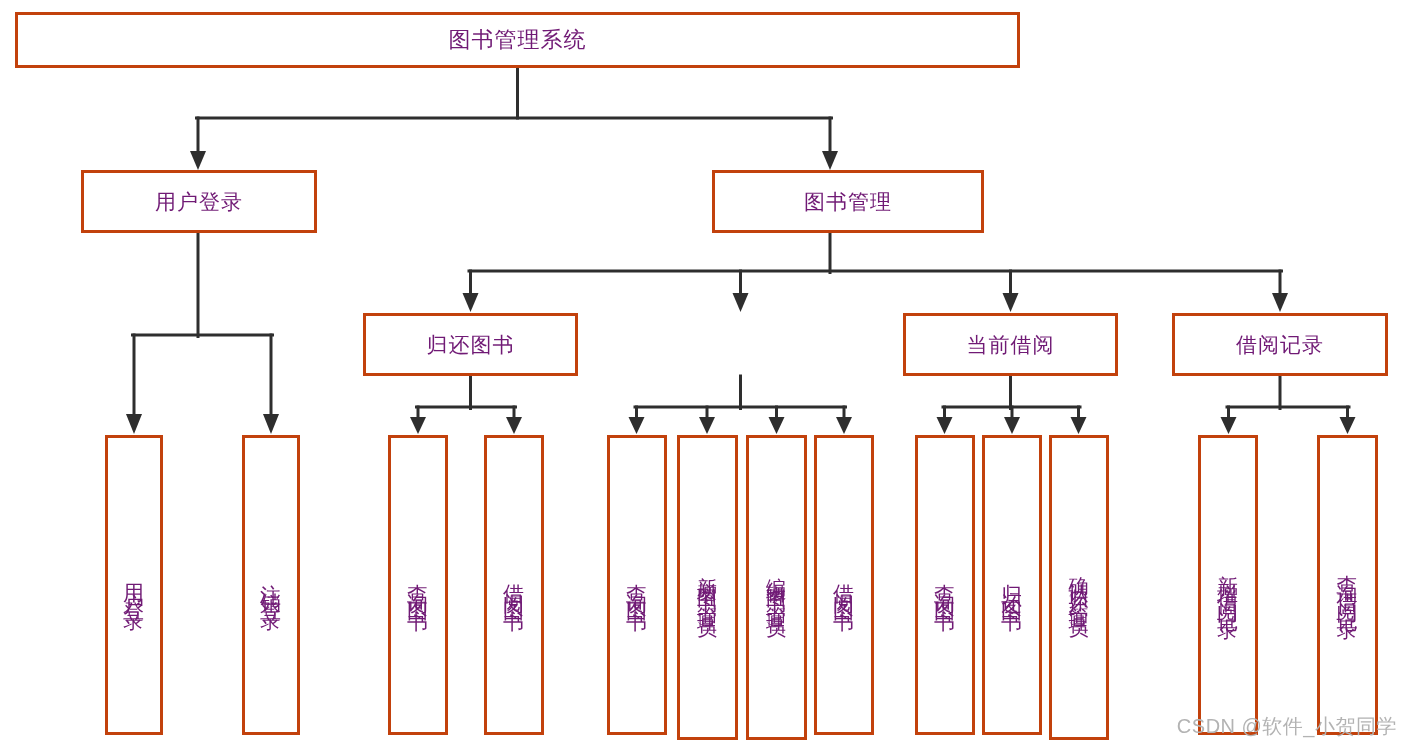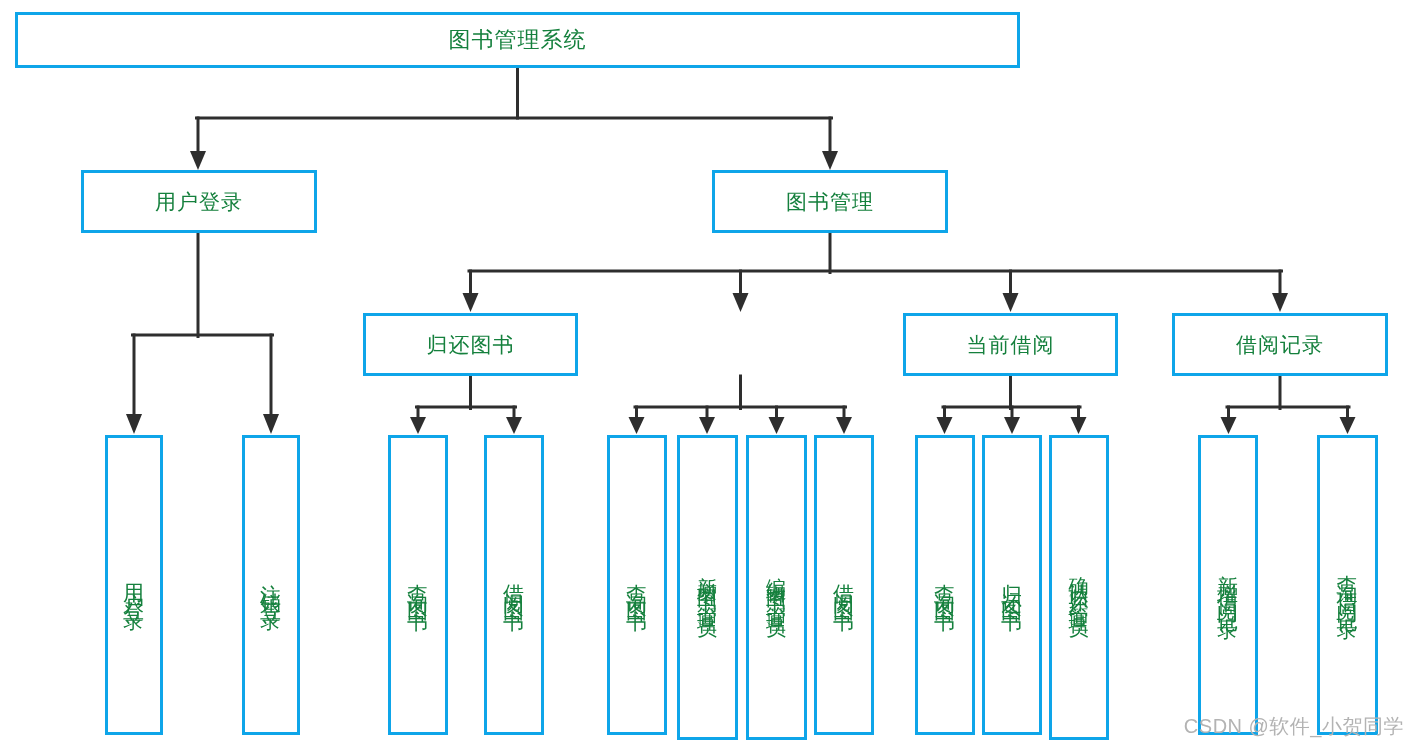--- a/index.html
+++ b/index.html
@@ -17,26 +17,26 @@
   }
   #connectors {
     position: absolute;
     left: 0; top: 0;
     width: 1405px;
     height: 747px;
   }
   .box {
     position: absolute;
     box-sizing: border-box;
-    border: 3px solid #0ea5e9;
+    border: 3px solid #c2410c;
     background: #ffffff;
     display: flex;
     align-items: center;
     justify-content: center;
-    color: #15803d;
+    color: #701a75;
     font-size: 21px;
     text-align: center;
     z-index: 2;
   }
   .box.h span {
     letter-spacing: 1px;
     white-space: nowrap;
   }
   .box.title { font-size: 22px; }
   .box.v span {
@@ -45,21 +45,21 @@
     letter-spacing: 9px;
     line-height: 1.0;
     white-space: nowrap;
   }
   .box.v.dense span {
     letter-spacing: 6px;
     font-size: 20px;
   }
   .watermark {
     position: absolute;
-    right: 1px;
+    right: 8px;
     bottom: 7px;
     color: #b3b3b3;
     font-size: 20px;
     letter-spacing: 0.5px;
     z-index: 3;
     white-space: nowrap;
   }
 </style>
 </head>
 <body>
@@ -136,21 +136,21 @@
     </g>
   </svg>
 
   <div class="box h title" style="left:15px; top:12px; width:1005px; height:56px">
     <span>图书管理系统</span>
   </div>
 
   <div class="box h" style="left:81px; top:170px; width:236px; height:63px">
     <span>用户登录</span>
   </div>
-  <div class="box h" style="left:712px; top:170px; width:236px; height:63px">
+  <div class="box h" style="left:712px; top:170px; width:272px; height:63px">
     <span>图书管理</span>
   </div>
 
   <div class="box h" style="left:363px; top:313px; width:215px; height:63px">
     <span>归还图书</span>
   </div>
   <div class="box h" style="left:1172px; top:313px; width:216px; height:63px">
     <span>借阅记录</span>
   </div>
   <div class="box h" style="left:903px; top:313px; width:215px; height:63px">

